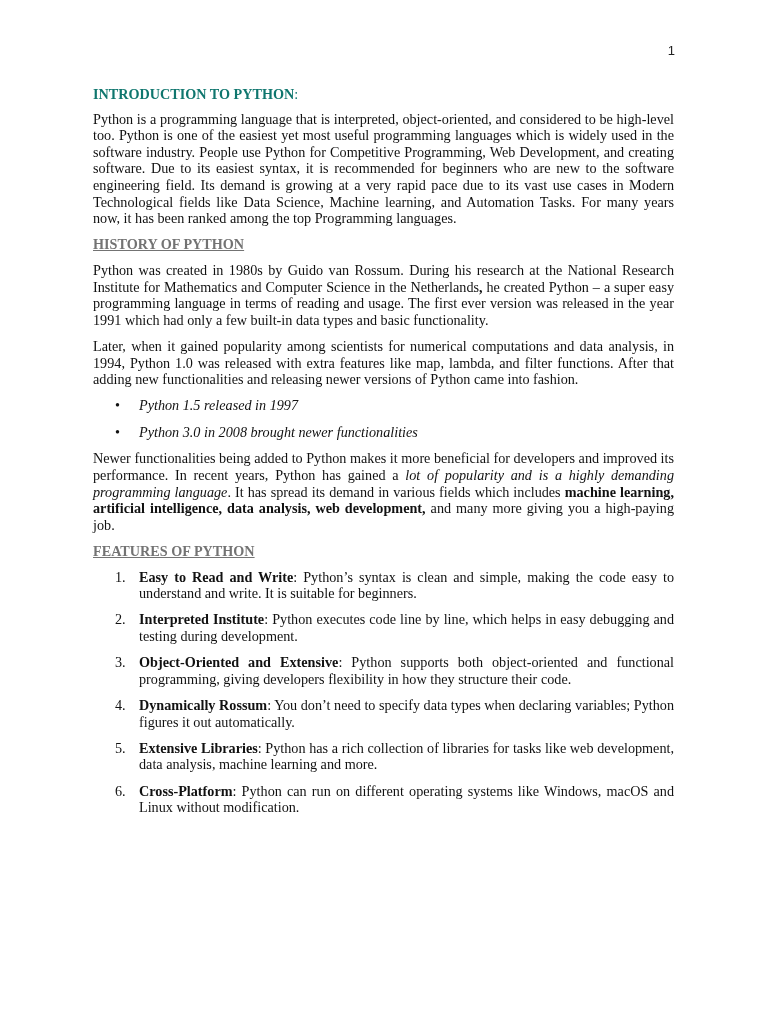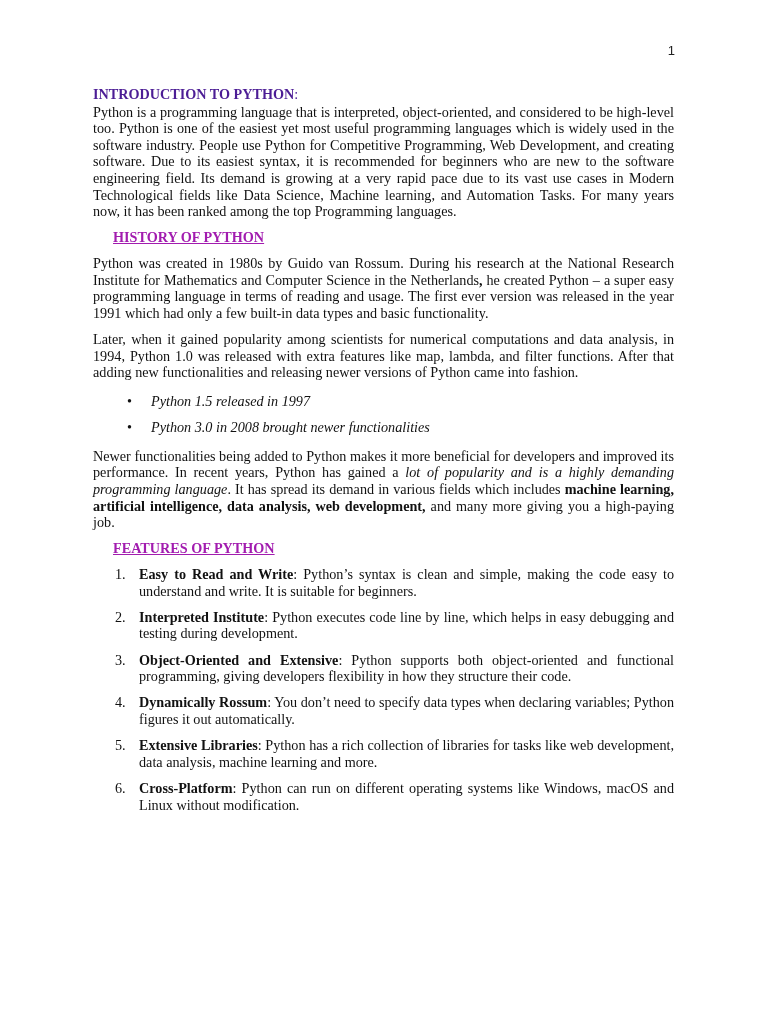--- a/index.html
+++ b/index.html
@@ -1,24 +1,24 @@
 <!DOCTYPE html>
 <html><head>
 <meta charset="utf-8">
 <style>
   html, body { margin: 0; padding: 0; background: #ffffff; }
   body { width: 768px; height: 1024px; position: relative; overflow: hidden;
          font-family: "Liberation Serif", serif; color: #111; }
   .page-number { position: absolute; top: 43px; right: 93px; font-family: "Liberation Sans", sans-serif; font-size: 13px; color: #222; }
   .content { position: absolute; left: 93px; top: 86px; width: 581px; font-size: 14.2px; line-height: 16.6px; }
   p { margin: 0 0 9.6px 0; text-align: justify; }
-  .h-green { color: #4c1d95; font-weight: bold; margin-bottom: 1px; }
+  .h-green { color: #0f766e; font-weight: bold; margin-bottom: 8px; }
   .h-green .colon { font-weight: normal; }
-  .h-red { color: #a21caf; font-weight: bold; text-decoration: underline; margin-bottom: 9px; margin-left: 20px; }
-  ul.bullets { margin: 12px; padding: 0; list-style: none; }
+  .h-red { color: #737373; font-weight: bold; text-decoration: underline; margin-bottom: 9px; }
+  ul.bullets { margin: 0; padding: 0; list-style: none; }
   ul.bullets li { position: relative; padding-left: 46px; font-style: italic; margin-bottom: 10px; }
   ul.bullets li::before { content: "•"; position: absolute; left: 22px; font-style: normal; }
   .it { font-style: italic; }
   .b { font-weight: bold; }
   ol.features { margin: 0; padding: 0; list-style: none; }
   ol.features li { position: relative; padding-left: 46px; margin-bottom: 9.6px; text-align: justify; }
   ol.features li .num { position: absolute; left: 22px; top: 0; }
 </style>
 </head>
 <body>

